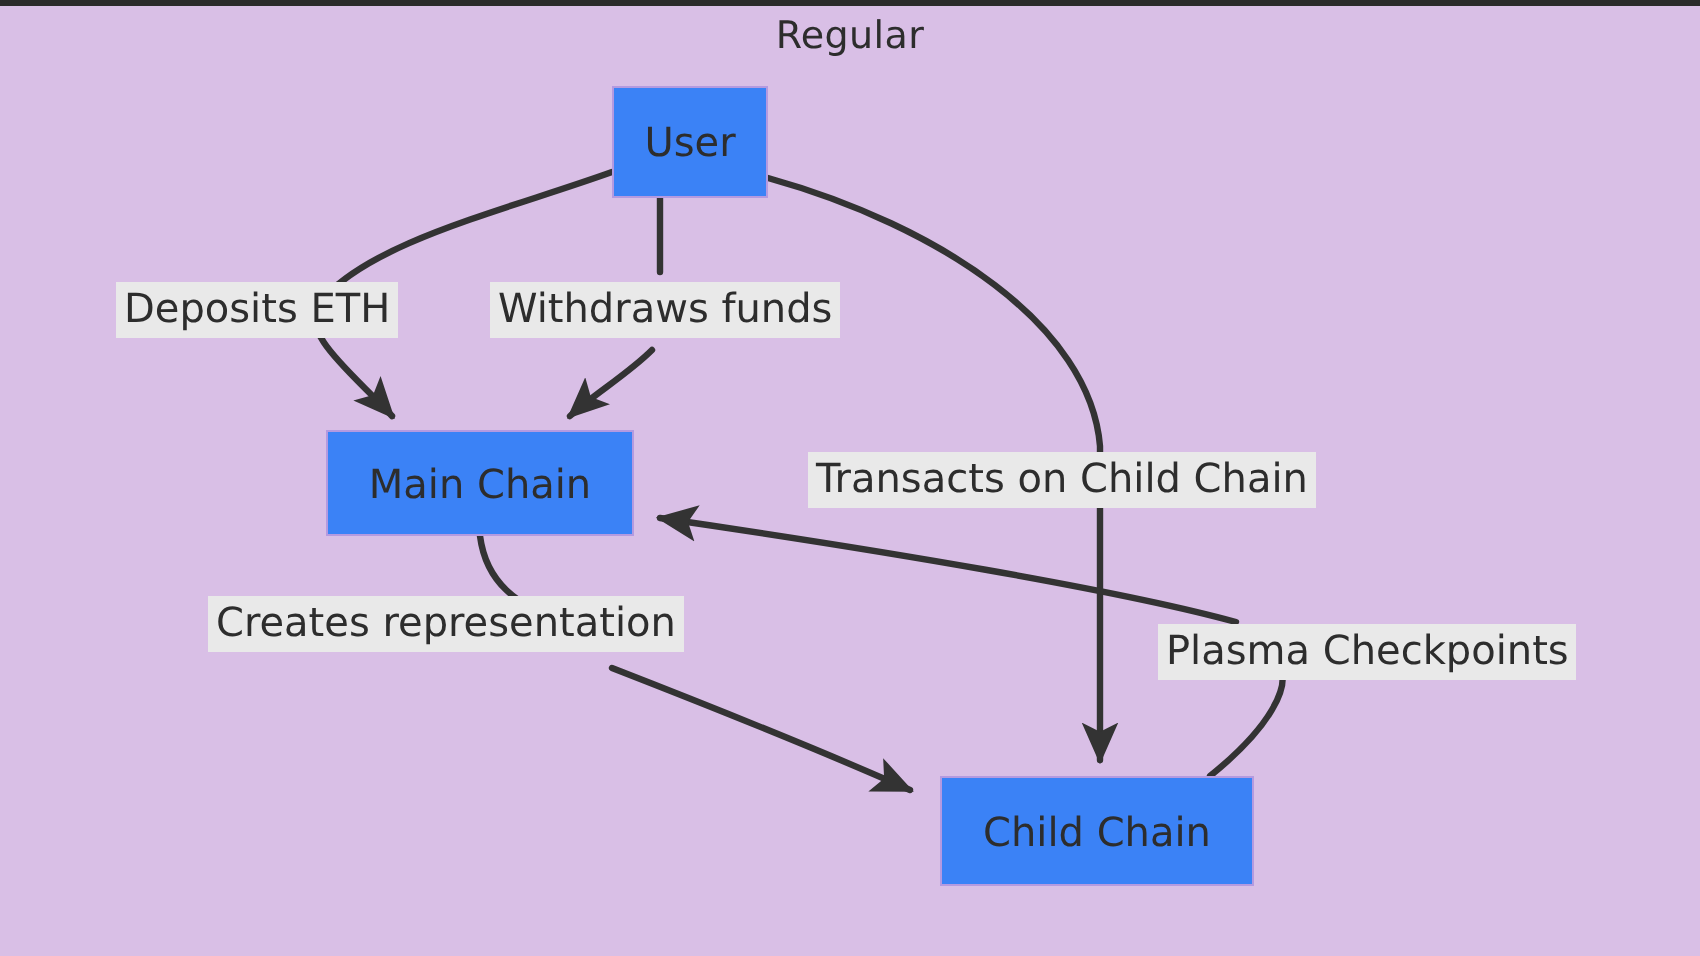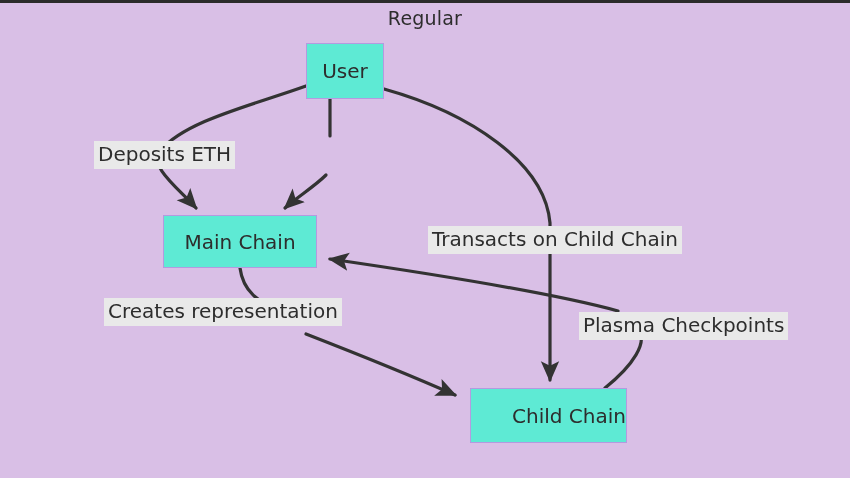--- a/index.html
+++ b/index.html
@@ -31,48 +31,48 @@
     left: 0;
     top: 4px;
     width: 850px;
     text-align: center;
     font-size: 19px;
     color: #2d2d2d;
     letter-spacing: 0.2px;
   }
   .node {
     position: absolute;
-    background: #5eead4;
+    background: #3b82f6;
     border: 1.5px solid #b49ae0;
     box-sizing: border-box;
     display: flex;
     align-items: center;
     justify-content: center;
     font-size: 20px;
     color: #2d2d2d;
     z-index: 3;
   }
   #node-user      { left: 306px; top: 40px;  width: 78px;  height: 56px; }
   #node-mainchain { left: 163px; top: 212px; width: 154px; height: 53px; }
-  #node-childchain{ left: 470px; top: 385px; width: 157px; height: 55px; justify-content: flex-end; }
+  #node-childchain{ left: 470px; top: 385px; width: 157px; height: 55px; }
 
   .edge-label {
     position: absolute;
     background: #e9e9e9;
     color: #2d2d2d;
     font-size: 20px;
     line-height: 1.28;
     padding: 1px 4px;
     white-space: nowrap;
     box-sizing: border-box;
     z-index: 4;
   }
-  #label-deposits    { left: 58px;  top: 138px; margin-left: 36px; }
+  #label-deposits    { left: 58px;  top: 138px; }
   #label-withdraws   { left: 245px; top: 138px; }
-  #label-transacts   { left: 428px; top: 223px; }
+  #label-transacts   { left: 404px; top: 223px; }
   #label-creates     { left: 104px; top: 295px; }
   #label-checkpoints { left: 579px; top: 309px; }
 </style>
 </head>
 <body>
 
 <div id="diagram-root">
 
   <div class="diagram-title">Regular</div>
 
@@ -101,20 +101,21 @@
   <div class="node" id="node-mainchain">
     <span>Main Chain</span>
   </div>
 
   <div class="node" id="node-childchain">
     <span>Child Chain</span>
   </div>
 
   <div class="edge-label" id="label-deposits">Deposits ETH</div>
 
+  <div class="edge-label" id="label-withdraws">Withdraws funds</div>
 
   <div class="edge-label" id="label-transacts">Transacts on Child Chain</div>
 
   <div class="edge-label" id="label-creates">Creates representation</div>
 
   <div class="edge-label" id="label-checkpoints">Plasma Checkpoints</div>
 
 </div>
 
 </body></html>

